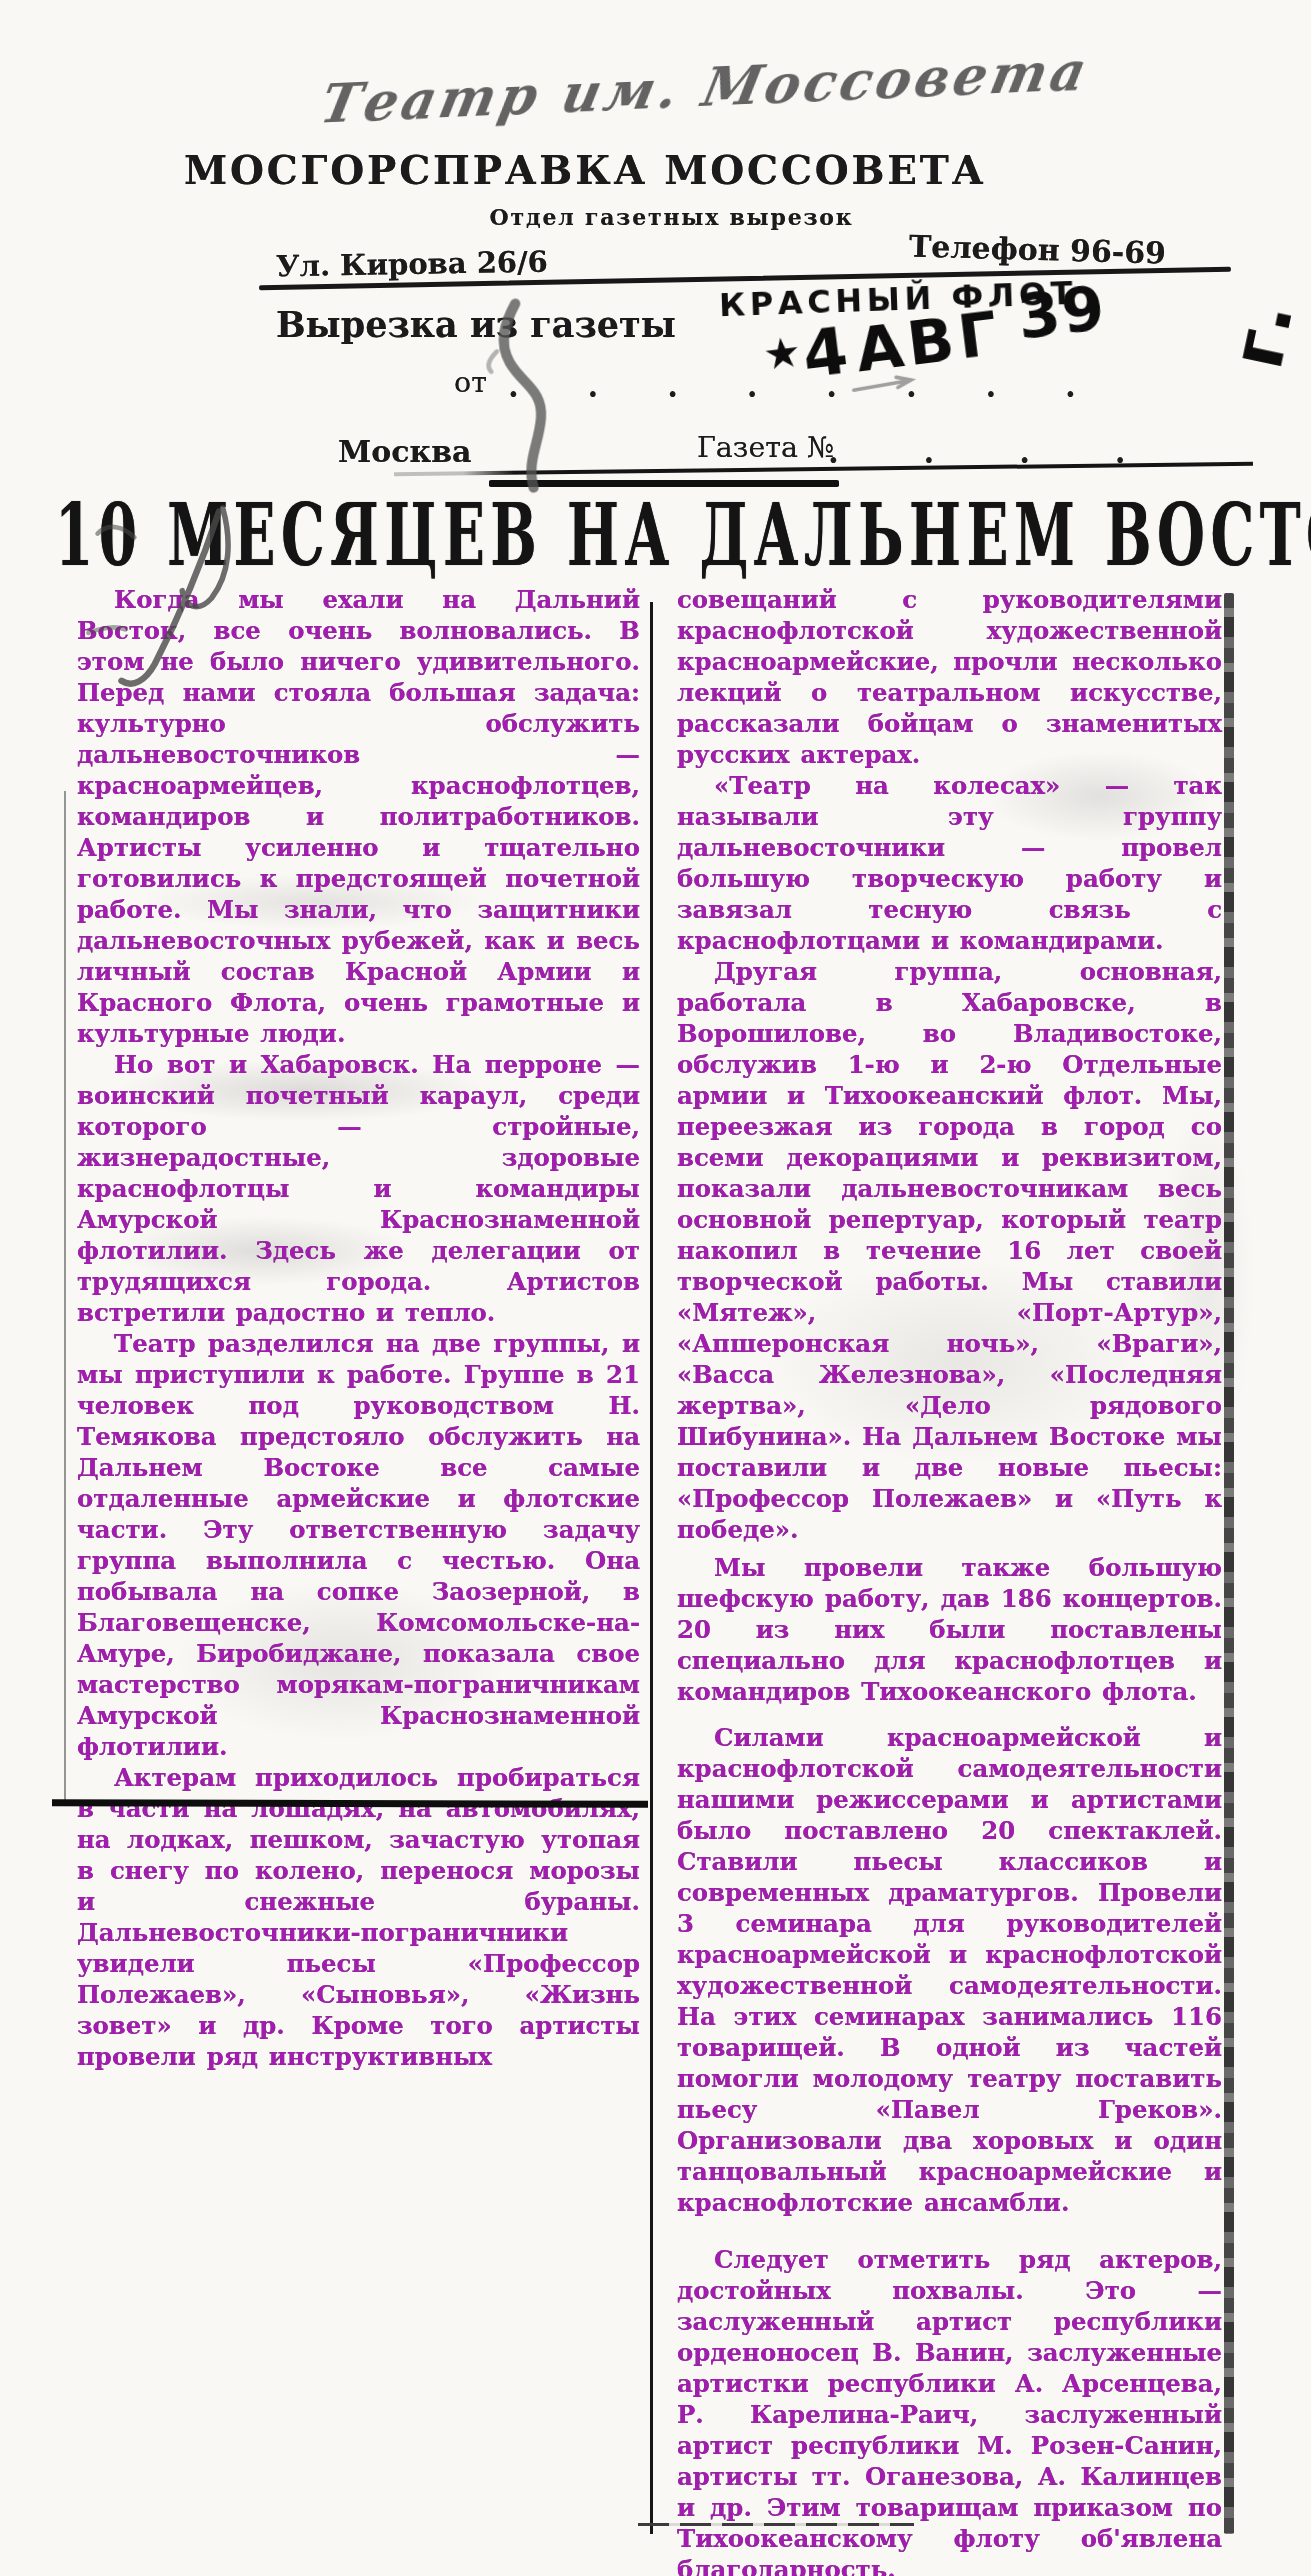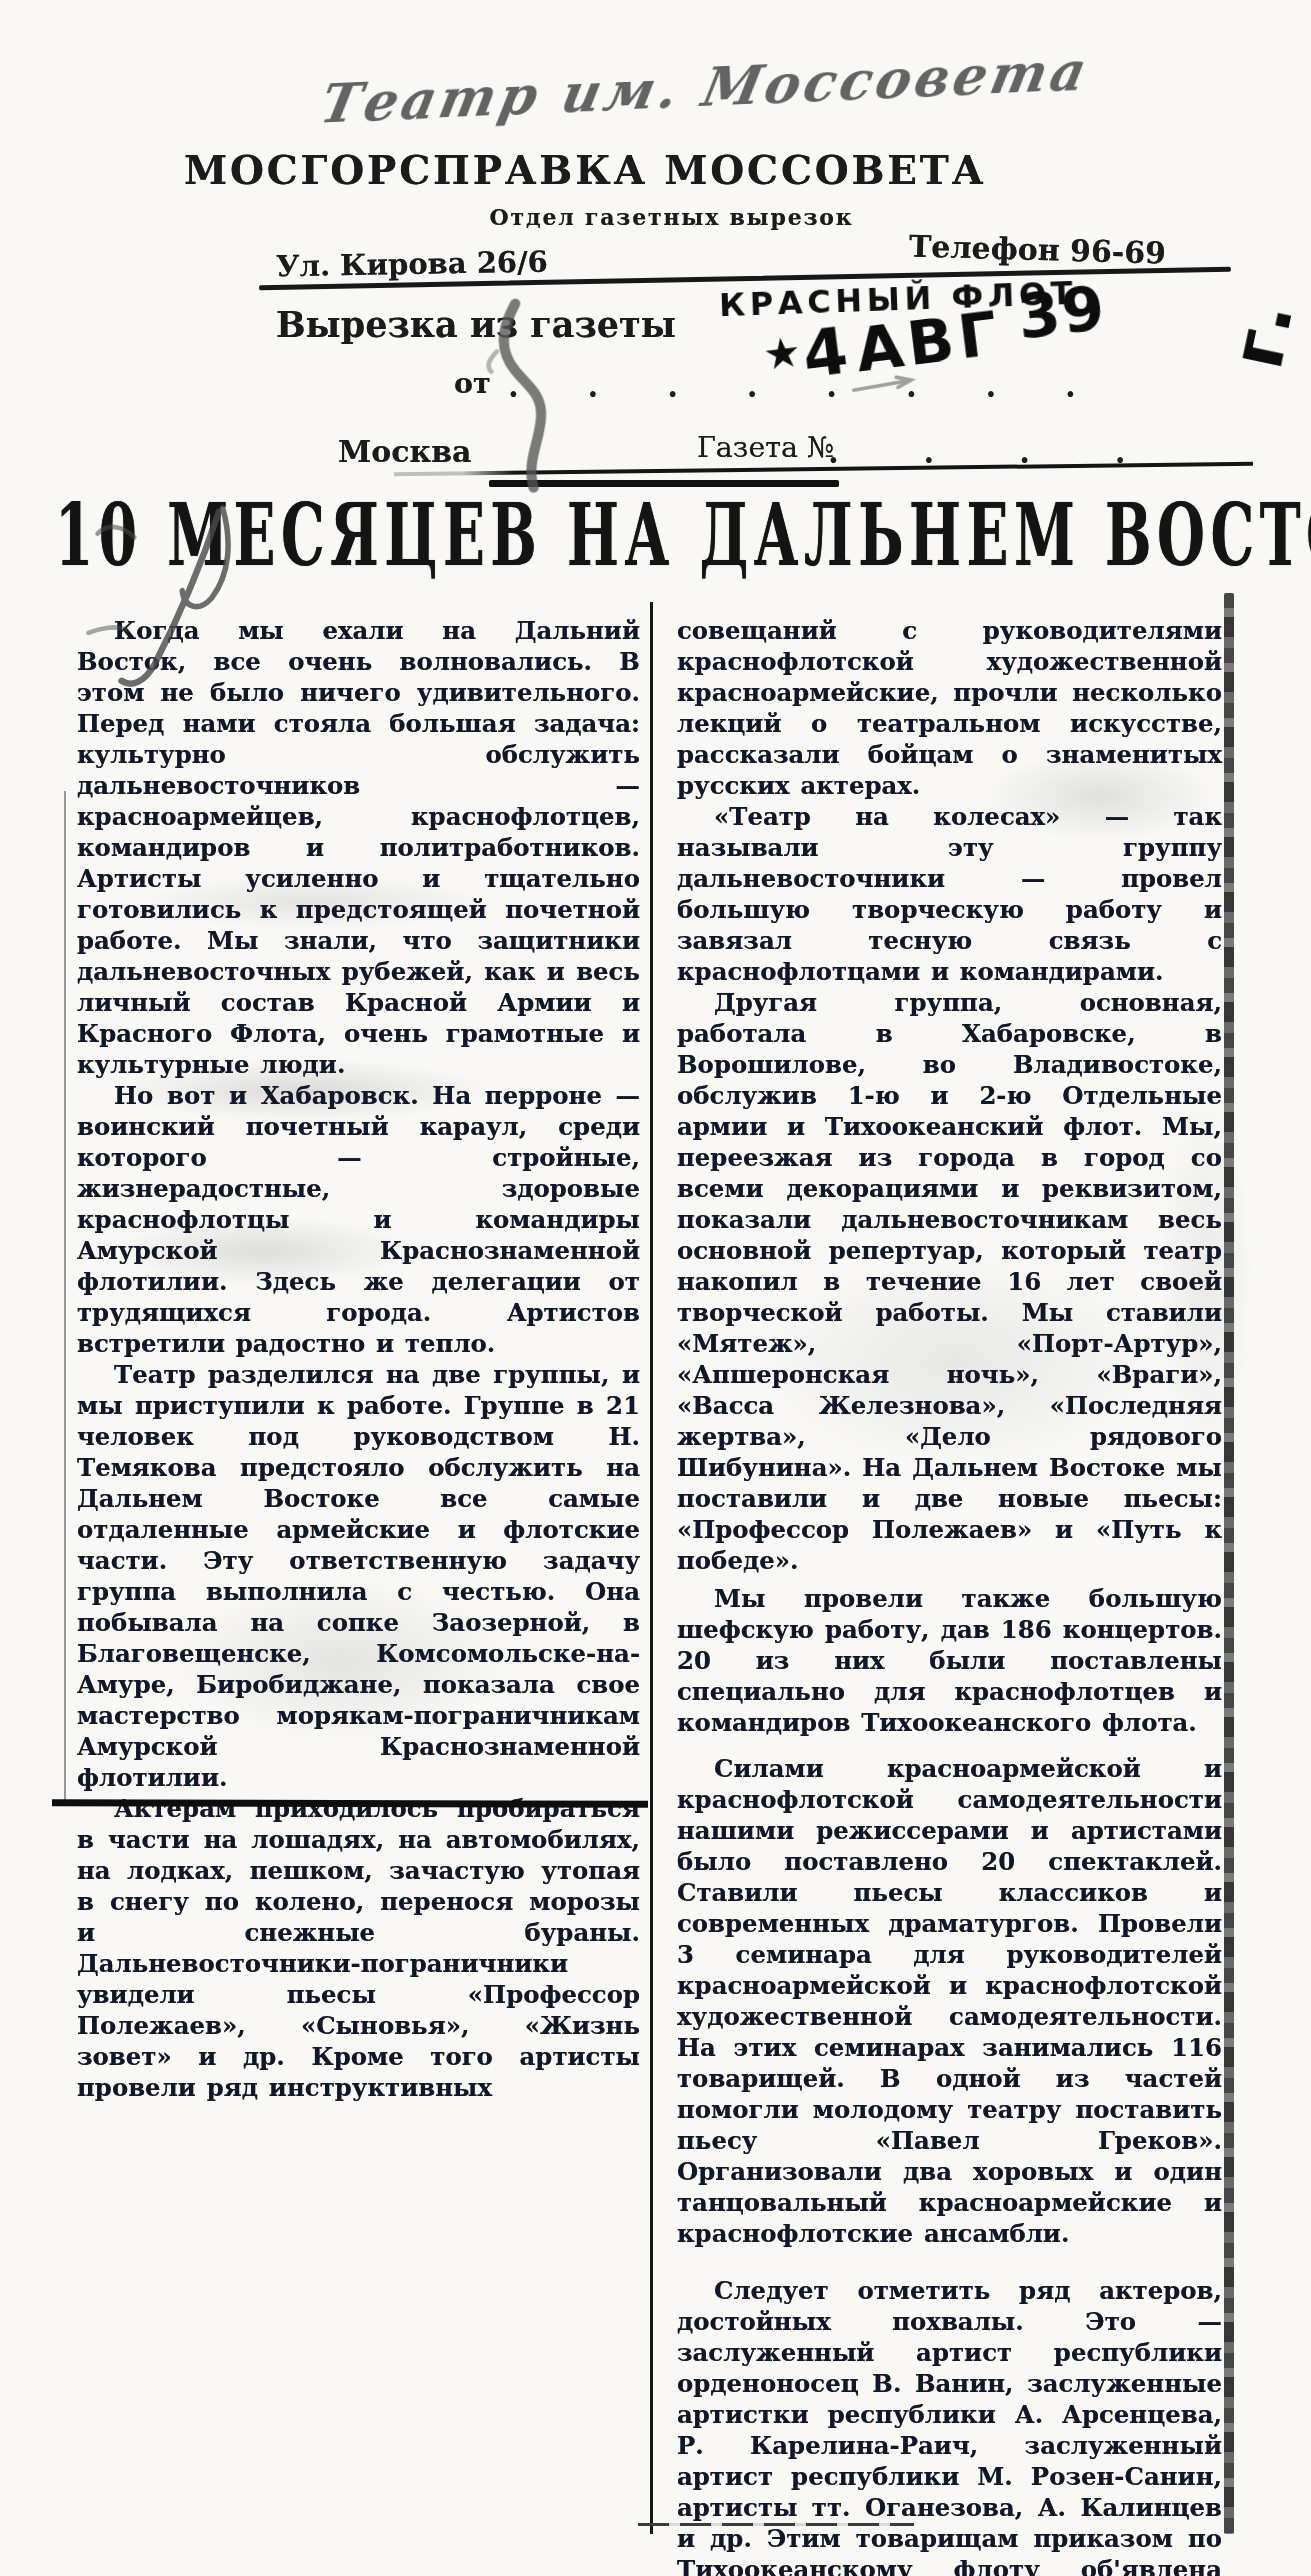--- a/index.html
+++ b/index.html
@@ -53,21 +53,21 @@
   }
   .stamp-star{font-size:42px;vertical-align:13px;letter-spacing:1.8px;}
   .stamp-day{font-size:64px;letter-spacing:3.7px;}
   .stamp-month{font-size:61px;letter-spacing:4.6px;}
   .stamp-year{font-size:61px;letter-spacing:1.8px;position:relative;top:-13px;left:13px;}
   .stamp-suffix{
     position:absolute;left:1229px;top:293px;font-family:"DejaVu Sans",sans-serif;
     font-weight:900;font-size:72px;color:#0d0d0d;
     transform:rotate(-78deg);filter:blur(0.3px);
   }
-  .from-label{position:absolute;left:454px;top:366px;font-size:28.5px;font-weight:700;
+  .from-label{position:absolute;left:454px;top:366px;font-size:28.5px;font-weight:400;
     text-shadow:0 0 0.5px rgba(0,0,0,.6);}
   .from-dots{position:absolute;left:508px;top:368px;width:699px;font-size:31px;
     font-weight:700;letter-spacing:29px;color:#1d1d1d;white-space:nowrap;overflow:hidden;}
   .city{position:absolute;left:291px;top:434px;font-size:30px;font-weight:700;
     text-shadow:0 0 0.5px rgba(0,0,0,.6);margin-left:47px;}
   .gazette-label{position:absolute;left:697px;top:431px;font-size:28.5px;font-weight:400;
     text-shadow:0 0 0.5px rgba(0,0,0,.6);}
   .gazette-dots{position:absolute;left:828px;top:434px;width:442px;font-size:31px;
     font-weight:700;letter-spacing:37px;color:#1d1d1d;white-space:nowrap;overflow:hidden;}
   .slip-rule-long{
@@ -80,22 +80,22 @@
     border-radius:1.8px;
   }
   
   .title{
     position:absolute;left:55px;top:502px;width:1202px;text-align:center;
     font-size:55px;font-weight:700;letter-spacing:5.5px;white-space:nowrap;
     transform:scale(1.0,1.55);transform-origin:center center;
     color:#141414;text-shadow:0 0 0.6px rgba(0,0,0,.8);
   }
   .col{
-    position:absolute;top:615px;font-size:24.4px;line-height:31px;font-weight:700;
-    text-align:justify;color:#0f172a;word-spacing:2.3px;
+    position:absolute;top:584px;font-size:24.4px;line-height:31px;font-weight:700;
+    text-align:justify;color:#a21caf;word-spacing:2.3px;
     text-shadow:0 0 0.5px rgba(15,15,15,.6);
   }
   .col-left{left:77px;width:563px;}
   .col-right{left:677px;width:545px;}
   .col p{margin:0;text-indent:37px;}
   .col p.no-indent{text-indent:0;}
   .col p.gap-sm{margin-top:7.4px;}
   .col p.gap-md{margin-top:14.7px;}
   .col p.gap-lg{margin-top:26px;}
   

